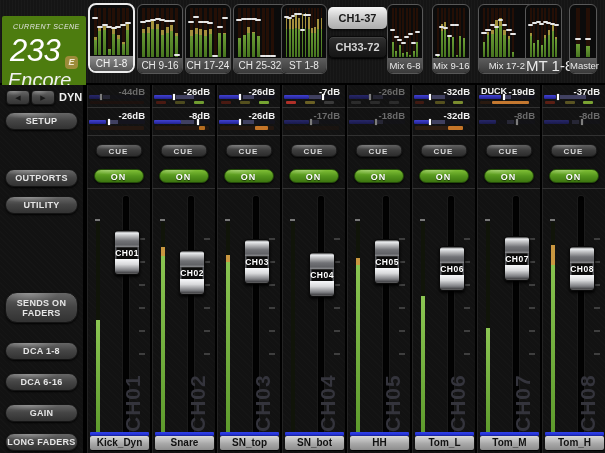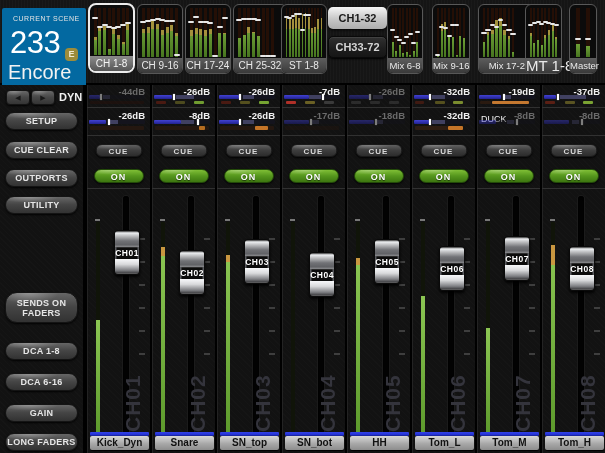--- a/index.html
+++ b/index.html
@@ -3,21 +3,21 @@
 <meta charset="utf-8">
 <style>
   html,body{margin:0;padding:0;background:#000;}
   *{box-sizing:border-box;}
   #app{position:relative;width:605px;height:453px;background:#0d0d0d;overflow:hidden;
        font-family:"Liberation Sans","DejaVu Sans",sans-serif;}
   
   #topbar{position:absolute;left:0;top:0;width:605px;height:85px;background:#151515;border-bottom:2px solid #000;}
   #topbar .tex{position:absolute;inset:0;background:
      repeating-linear-gradient(90deg, rgba(255,255,255,.02) 0 1px, transparent 1px 3px);}
-  #scene-panel{position:absolute;left:2px;top:8px;width:84px;height:81px;background:#0369a1;border-radius:2px;}
+  #scene-panel{position:absolute;left:2px;top:16px;width:84px;height:81px;background:#4d7c0f;border-radius:2px;font-style:italic;}
   #scene-label{position:absolute;left:11px;top:7px;font-size:7px;letter-spacing:.5px;color:#e3e3e3;white-space:nowrap;}
   #scene-number{position:absolute;left:8px;top:17px;font-size:31px;color:#fff;letter-spacing:-0.5px;}
   #scene-badge{position:absolute;left:63px;top:40px;width:13px;height:13px;border-radius:4px;background:#9d8c3a;
      color:#f2ead0;font-size:9px;font-weight:bold;text-align:center;line-height:13px;}
   #scene-name{position:absolute;left:6px;top:53px;font-size:20px;color:#f2f2f2;}
   .block{position:absolute;top:4px;background:#0b0b0b;border:1px solid #585858;border-radius:6px;}
   .block.selected{border:2px solid #ececec;border-radius:8px;top:3px;}
   .block .bars{position:absolute;left:3px;right:3px;top:3px;bottom:16px;}
   .bcol{position:absolute;top:0;bottom:0;background:#240f06;}
   .bfill{position:absolute;left:0;right:0;bottom:0;background:linear-gradient(180deg,#6fa037,#47751f);}
@@ -52,21 +52,21 @@
   #nav-mode{position:absolute;left:59px;top:1px;font-size:11px;font-weight:bold;color:#f0f0f0;}
   
   #strips{position:absolute;left:85px;top:85px;width:520px;height:368px;}
   .strip{position:absolute;top:0;width:65px;height:368px;background:#121212;border-left:2px solid #000;
      background-image:repeating-linear-gradient(45deg, rgba(255,255,255,.013) 0 1px, transparent 1px 4px);
      box-shadow:inset 1px 0 0 #232323;}
   .hdiv{position:absolute;left:0;right:0;height:1px;background:#313131;}
   .dynrow{position:absolute;left:0;width:65px;}
   .dyn-db{position:absolute;right:7px;top:0;font-size:9.5px;font-weight:bold;color:#f2f2f2;white-space:nowrap;}
   .dyn-db.dim{color:#6b6b6b;}
-  .dyn-label{position:absolute;left:4px;top:0;font-size:9px;font-weight:normal;color:#f2f2f2;margin-top:28px;}
+  .dyn-label{position:absolute;left:4px;top:0;font-size:9px;font-weight:bold;color:#f2f2f2;}
   .dyn-slider{position:absolute;left:2px;width:56px;height:4px;background:#14141d;border-radius:1px;}
   .dyn-fill{position:absolute;left:0;top:0;bottom:0;background:linear-gradient(180deg,#4242d2,#222290);border-radius:1px;}
   .dyn-seg{position:absolute;top:0;bottom:0;background:#404060;}
   .dyn-marker{position:absolute;top:-1px;width:2px;height:6px;background:#fff;box-shadow:0 0 1px #fff;}
   .dyn-leds{position:absolute;left:2px;width:56px;height:3.5px;}
   .led{position:absolute;top:0;bottom:0;border-radius:1px;}
   .dimmed{opacity:.45;}
   .pill{position:absolute;left:50%;transform:translateX(-50%);border-radius:8px;text-align:center;
      font-weight:bold;box-shadow:0 1px 2px rgba(0,0,0,.9);}
   .cuebtn{top:59px;width:47px;height:13px;font-size:8px;color:#d9d9d9;letter-spacing:1px;line-height:13px;
@@ -504,32 +504,31 @@
             </div>
             <div class="bcol" style="left: 13.3px; width: 3.4px;">
               <div class="bfill" style="height: 22%;"></div>
             </div>
             <div class="bdash" style="left: 2px; width: 6px; bottom: calc(36% - 1px);"></div>
             <div class="bdash" style="left: 12px; width: 6px; bottom: calc(36% - 1px);"></div>
           </div>
           <div class="blabel" style="font-size: 9.5px;">Master</div>
         </div>
       </div>
-    <div id="bank-ch132" class="bankbtn">CH1-32</div>
+    <div id="bank-ch132" class="bankbtn">CH1-37</div>
     <div id="bank-ch3372" class="bankbtn">CH33-72</div>
   </div>
 
   <div id="sidebar">
     <div id="sb-nav">
       <div id="nav-prev" class="navbtn">◀</div>
       <div id="nav-next" class="navbtn">▶</div>
       <div id="nav-mode">DYN</div>
     </div>
     <div class="sbtn" style="top:27px">SETUP</div>
-    <div class="sbtn" style="top:56px">CUE CLEAR</div>
     <div class="sbtn" style="top:84px">OUTPORTS</div>
     <div class="sbtn" style="top:111px">UTILITY</div>
     <div class="sbtn" id="sb-sends" style="top:207px">
       <span style="width:58px;display:inline-block;">SENDS ON FADERS</span>
     </div>
     <div class="sbtn" style="top:257px">DCA 1-8</div>
     <div class="sbtn" style="top:288px">DCA 6-16</div>
     <div class="sbtn" style="top:319px">GAIN</div>
     <div class="sbtn" style="top:348px">LONG FADERS</div>
   </div>

